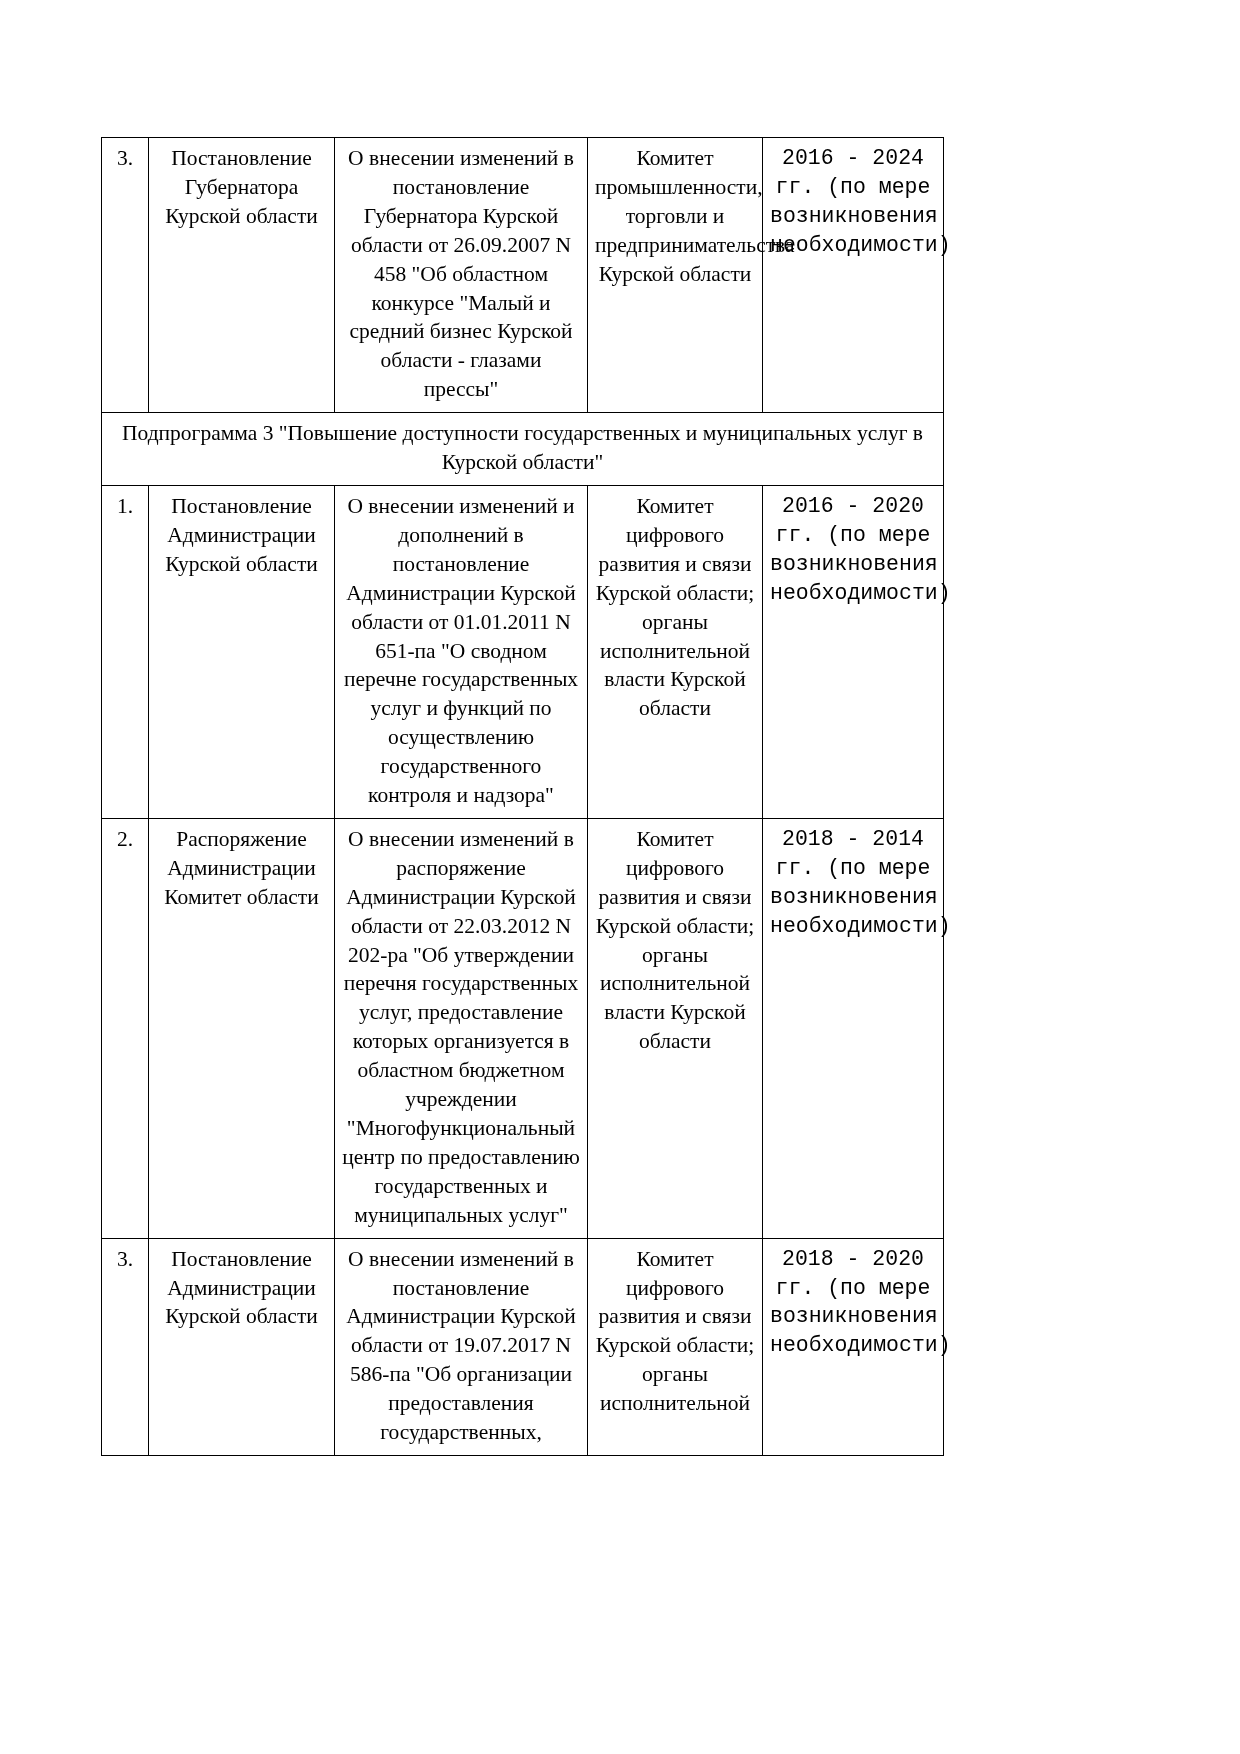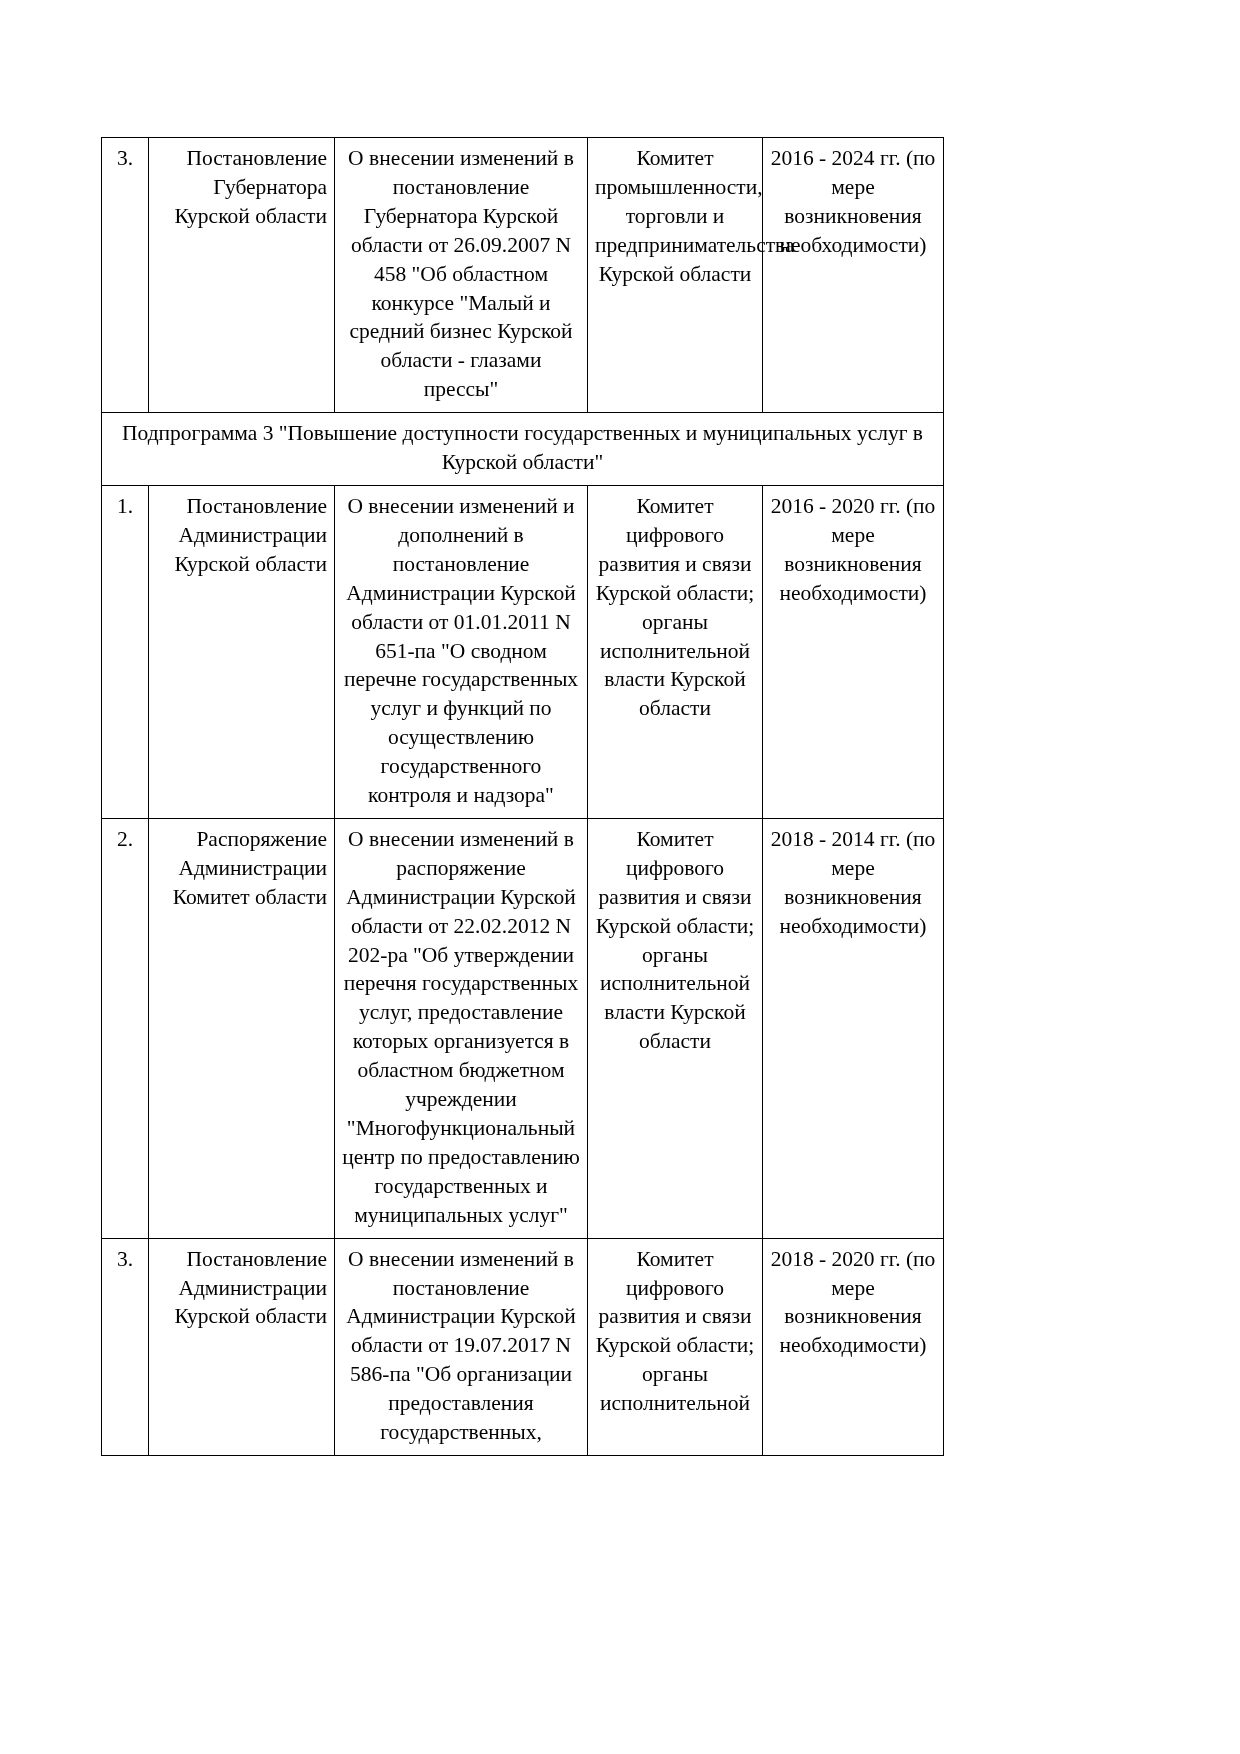--- a/index.html
+++ b/index.html
@@ -31,24 +31,24 @@
     table-layout: fixed;
   }
   .doc-table td {
     border: 1.5px solid #000000;
     padding: 6px 7px 8px 7px;
     vertical-align: top;
     font-size: 21.5px;
     line-height: 1.345;
   }
   .col-num   { width: 47px;  text-align: center; }
-  .col-act   { width: 186px; text-align: right;   }
+  .col-act   { width: 186px; text-align: center;   }
   .col-title { width: 253px; text-align: center; }
   .col-org   { width: 175px; text-align: center; }
-  .col-term  { width: 181px; text-align: center; }
+  .col-term  { width: 181px; text-align: center; font-family: Liberation Mono, monospace; }
 
   .subheader-cell {
     text-align: center;
     padding: 9px 40px 11px 40px;
     font-size: 21.5px;
     line-height: 1.345;
   }
   .cell-text {
     display: block;
     white-space: pre-line;
@@ -116,21 +116,21 @@
       </tr>
 
       <tr>
         <td class="col-num">
           <span class="num-text">2.</span>
         </td>
         <td class="col-act">
           <span class="cell-text">Распоряжение Администрации Комитет области</span>
         </td>
         <td class="col-title">
-          <span class="cell-text">О внесении изменений в распоряжение Администрации Курской области от 22.02.2012 N 202-ра "Об утверждении перечня государственных услуг, предоставление которых организуется в областном бюджетном учреждении "Многофункциональный центр по предоставлению государственных и муниципальных услуг"</span>
+          <span class="cell-text">О внесении изменений в распоряжение Администрации Курской области от 22.03.2012 N 202-ра "Об утверждении перечня государственных услуг, предоставление которых организуется в областном бюджетном учреждении "Многофункциональный центр по предоставлению государственных и муниципальных услуг"</span>
         </td>
         <td class="col-org">
           <span class="cell-text">Комитет цифрового развития и связи Курской области; органы исполнительной власти Курской области</span>
         </td>
         <td class="col-term">
           <span class="cell-text">2018 - 2014 гг. (по мере возникновения необходимости)</span>
         </td>
       </tr>
 
       <tr>

